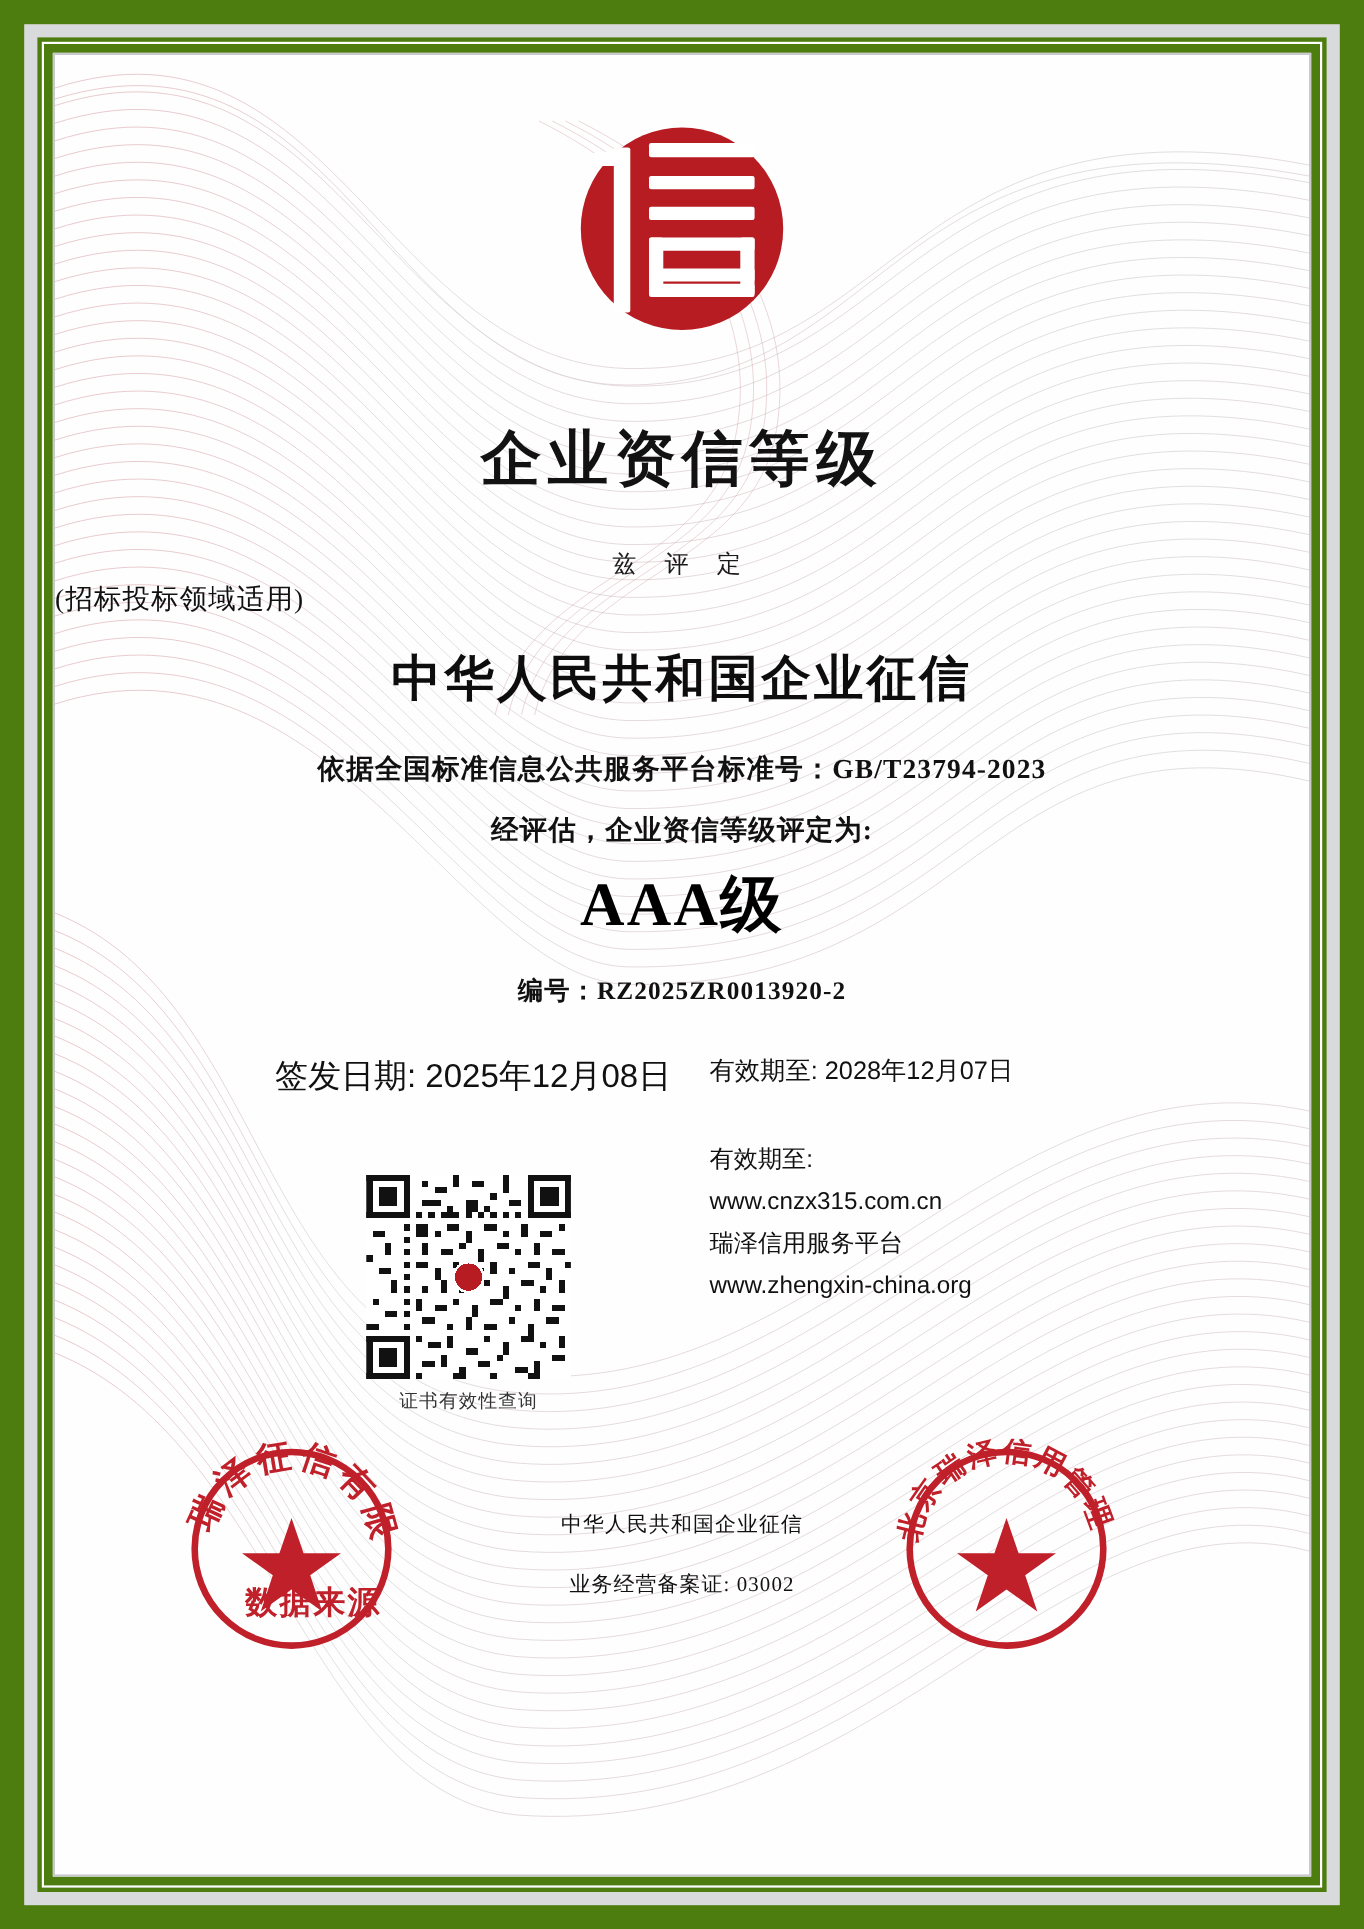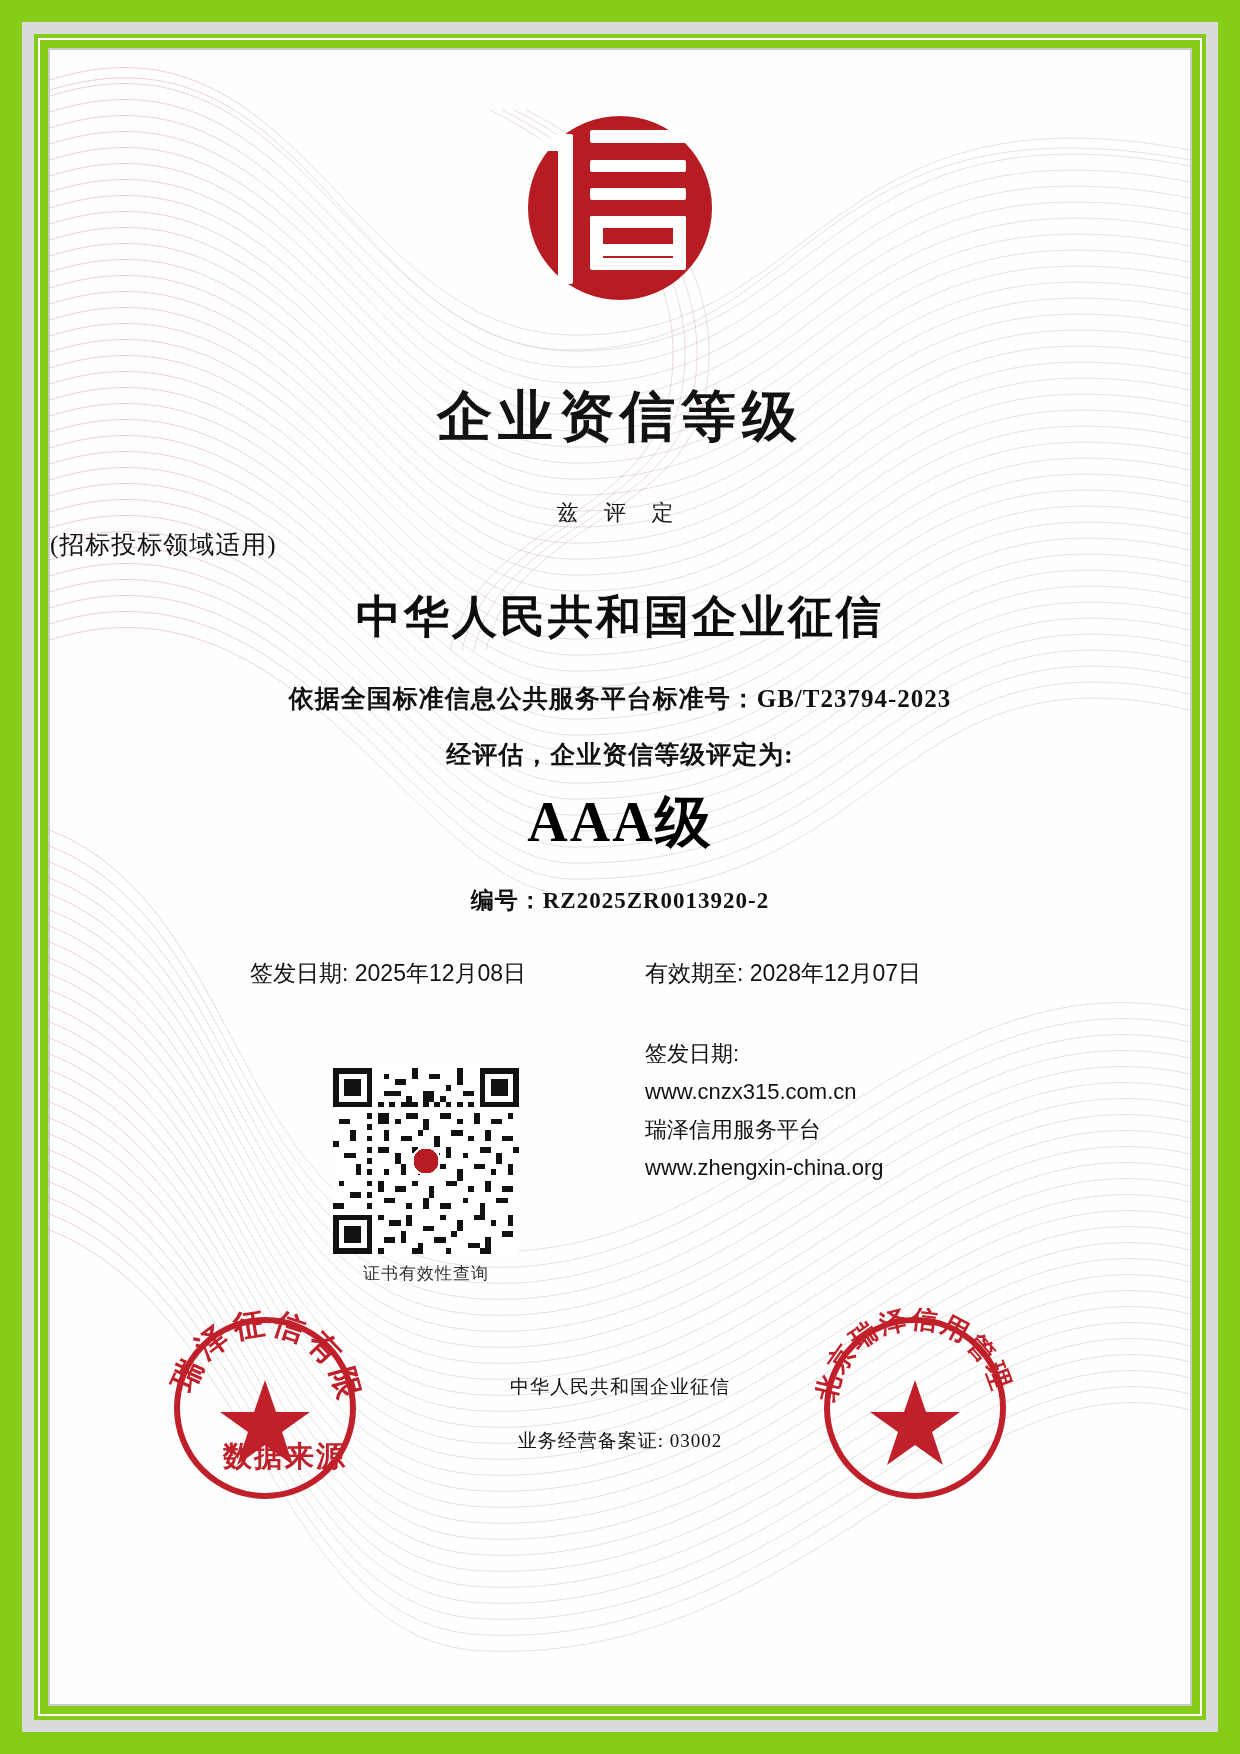--- a/index.html
+++ b/index.html
@@ -6,21 +6,21 @@
   html,body{margin:0;padding:0;}
   body{
     width:1240px;height:1754px;
     background:#ffffff;
     font-family:"Liberation Sans", sans-serif;
     overflow:hidden;
   }
   .page{
     position:relative;
     width:1240px;height:1754px;
-    background:#84cc16;
+    background:#4d7c0f;
     box-sizing:border-box;
   }
   
   .frame-outer{
     position:absolute;left:22px;top:22px;right:22px;bottom:22px;
     border:12px solid #d9dadb;
     box-sizing:border-box;
   }
   .frame-mid{
     position:absolute;left:38px;top:38px;right:38px;bottom:38px;
@@ -114,21 +114,21 @@
     position:absolute;left:0;right:0;top:835px;
     text-align:center;
     font-family:"Liberation Serif", serif;
     font-weight:bold;
     font-size:23px;
     letter-spacing:1px;
     color:#111;
   }
   .issue-date{
     position:absolute;left:200px;top:908px;
-    font-size:23px;color:#111;
+    font-size:30px;color:#111;
   }
   .expiry-date{
     position:absolute;left:595px;top:908px;
     font-size:23px;color:#111;
   }
   .links{
     position:absolute;left:595px;top:985px;
     font-size:22px;line-height:38px;color:#111;
   }
   .links div{white-space:nowrap;}
@@ -287,21 +287,21 @@
       <div class="company">中华人民共和国企业征信</div>
       <div class="standard">依据全国标准信息公共服务平台标准号：GB/T23794-2023</div>
       <div class="assessed">经评估，企业资信等级评定为:</div>
       <div class="grade">AAA级</div>
       <div class="serial">编号：RZ2025ZR0013920-2</div>
 
       <div class="issue-date">签发日期: 2025年12月08日</div>
       <div class="expiry-date">有效期至: 2028年12月07日</div>
 
       <div class="links">
-        <div>签发日期:</div>
+        <div>有效期至:</div>
         <div>www.cnzx315.com.cn</div>
         <div>瑞泽信用服务平台</div>
         <div>www.zhengxin-china.org</div>
       </div>
 
       <div class="qr-wrap">
         <svg viewBox="0 0 33 33" width="186" height="186" shape-rendering="crispEdges">
           <rect width="33" height="33" fill="#fff"></rect>
           <g fill="#111">
 

